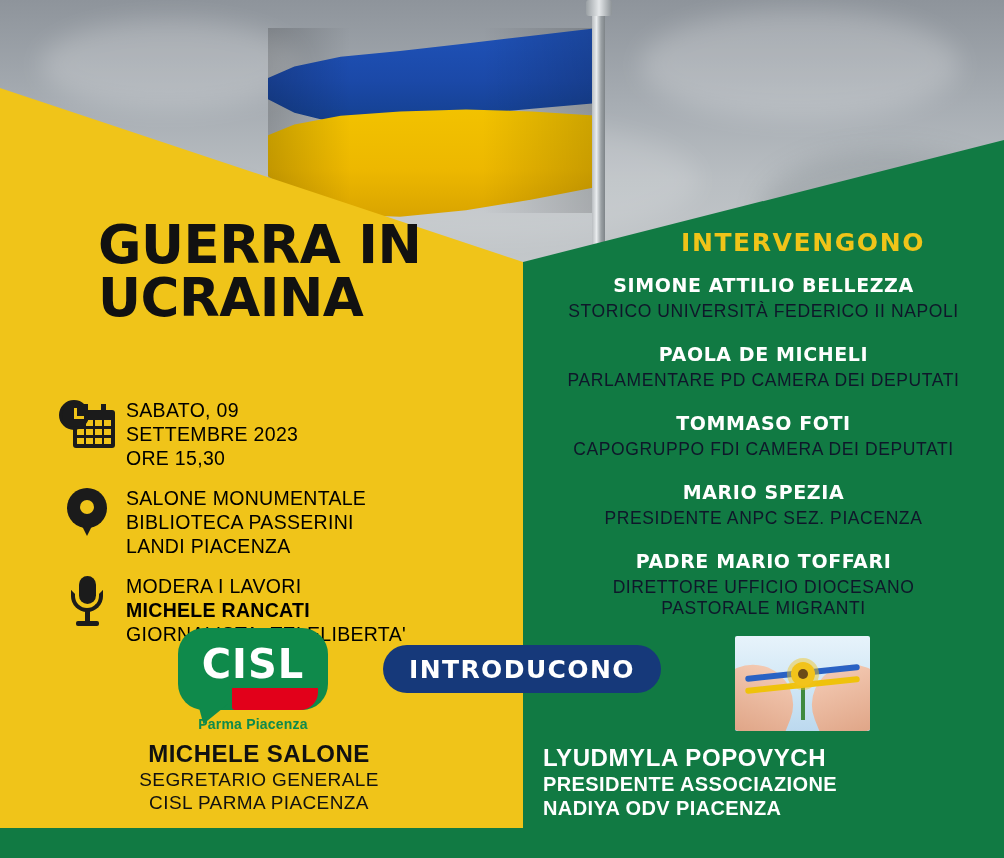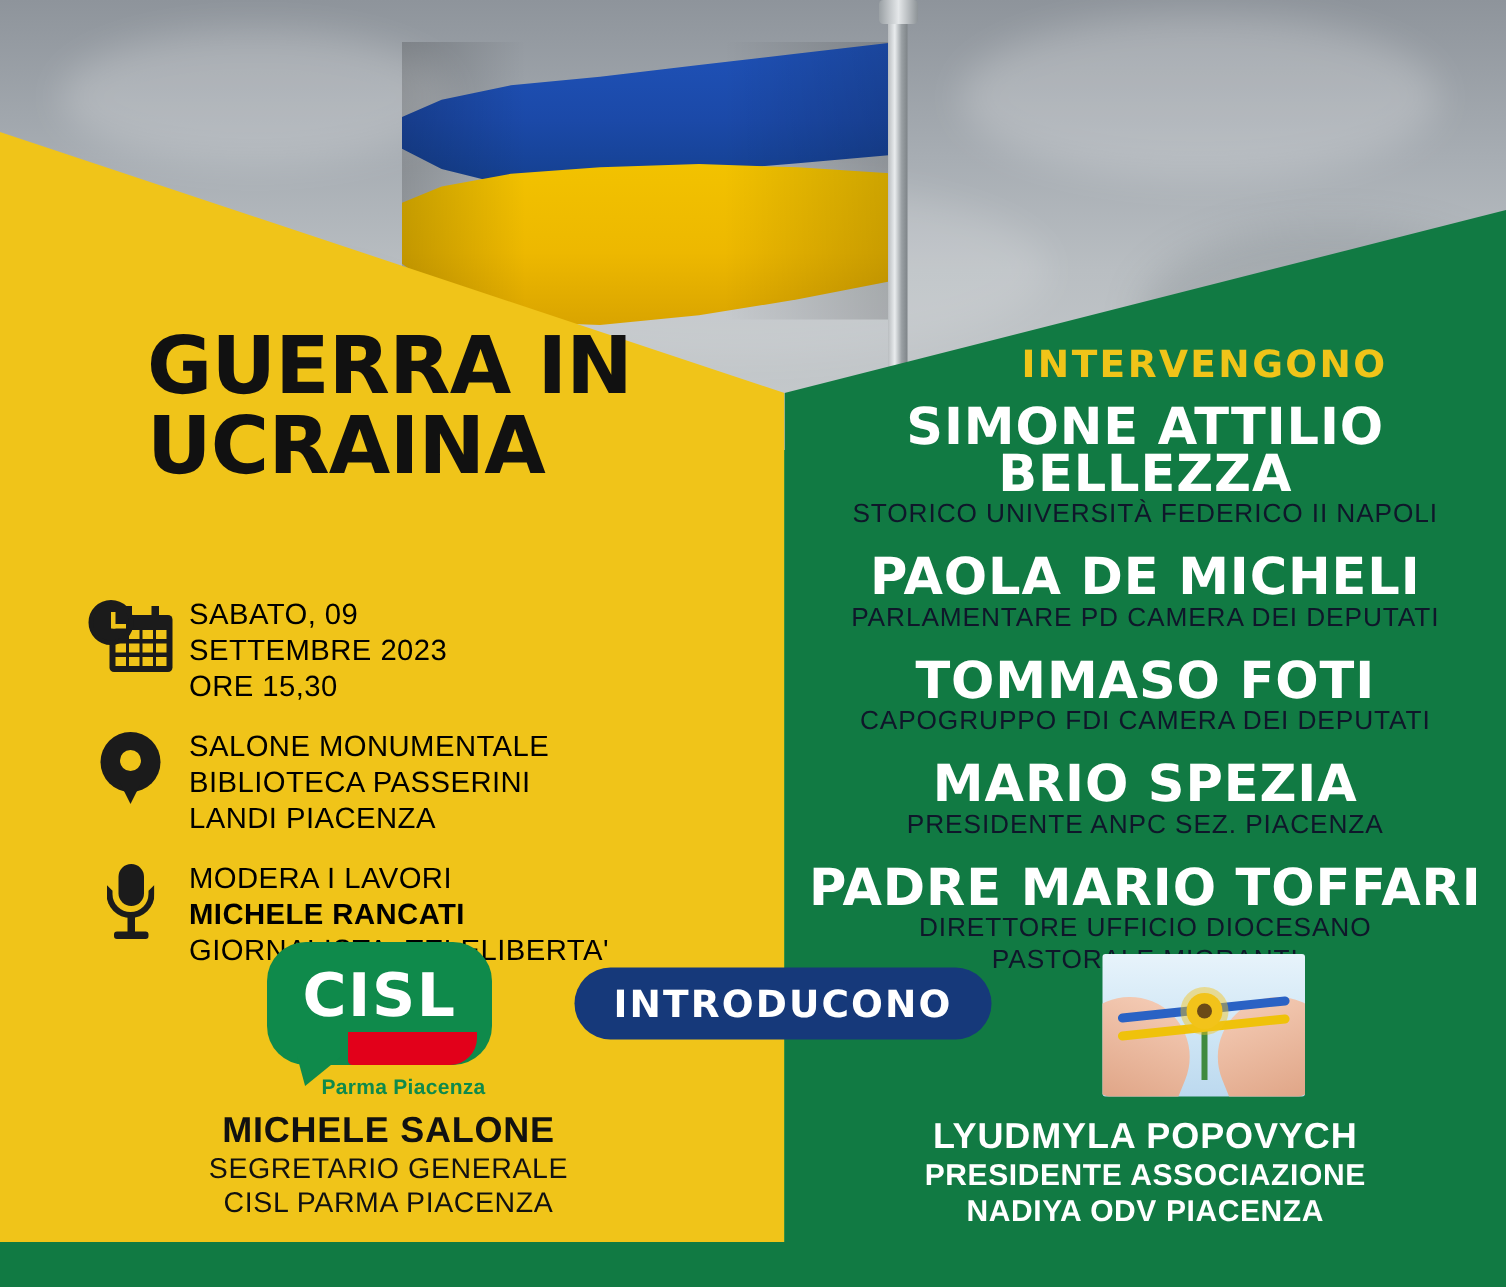--- a/index.html
+++ b/index.html
@@ -307,21 +307,21 @@
   }
   .cisl .red {
     position: absolute;
     left: 54px; top: 60px;
     width: 86px; height: 22px;
     background: #e2001a;
     border-radius: 0 0 18px 3px;
   }
   .cisl .sub {
     position: absolute;
-    left: 16px; top: 88px;
+    left: 0; top: 88px;
     width: 150px;
     text-align: center;
     color: #0f8a4b;
     font-size: 14px;
     font-weight: bold;
     letter-spacing: 0.2px;
   }
 
   .left-person {
     position: absolute;
@@ -379,21 +379,21 @@
     position: absolute;
     left: 0; top: 266px;
     width: 481px;
   }
   .speaker {
     margin-bottom: 17px;
     text-align: center;
   }
   .speaker .sname {
     color: #ffffff;
-    font-size: 34px;
+    font-size: 19px;
     font-weight: bold;
     letter-spacing: 0.6px;
     line-height: 31px;
     font-family: "DejaVu Sans", sans-serif;
   }
   .speaker .srole {
     color: #0f172a;
     font-size: 17.5px;
     letter-spacing: 0.6px;
     line-height: 21px;
@@ -446,21 +446,21 @@
     position: absolute;
     left: 66px; top: 48px;
     width: 4px; height: 36px;
     background: #3f8a3f;
   }
 
   .right-person {
     position: absolute;
     left: 20px; top: 740px;
     width: 441px;
-    text-align: center;
+    text-align: left;
     color: #ffffff;
   }
   .right-person .name {
     font-size: 24px;
     font-weight: bold;
     letter-spacing: 0.6px;
     line-height: 28px;
   }
   .right-person .role {
     font-size: 20px;

